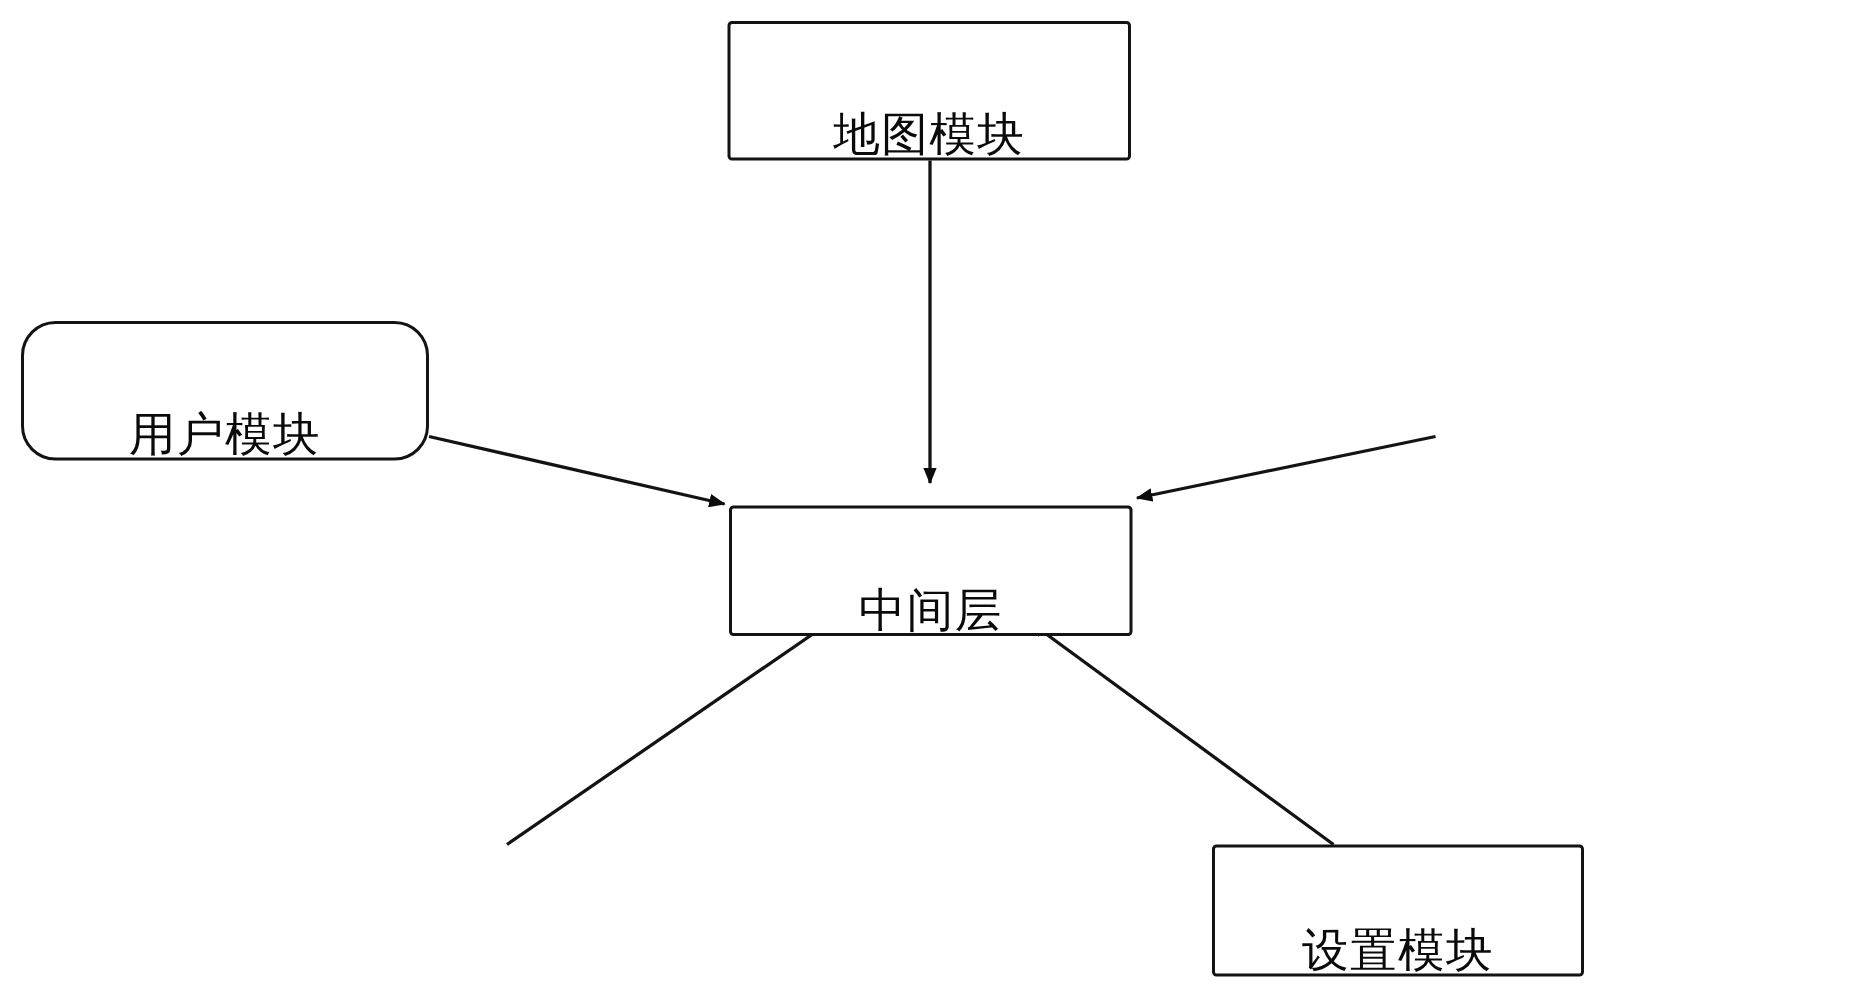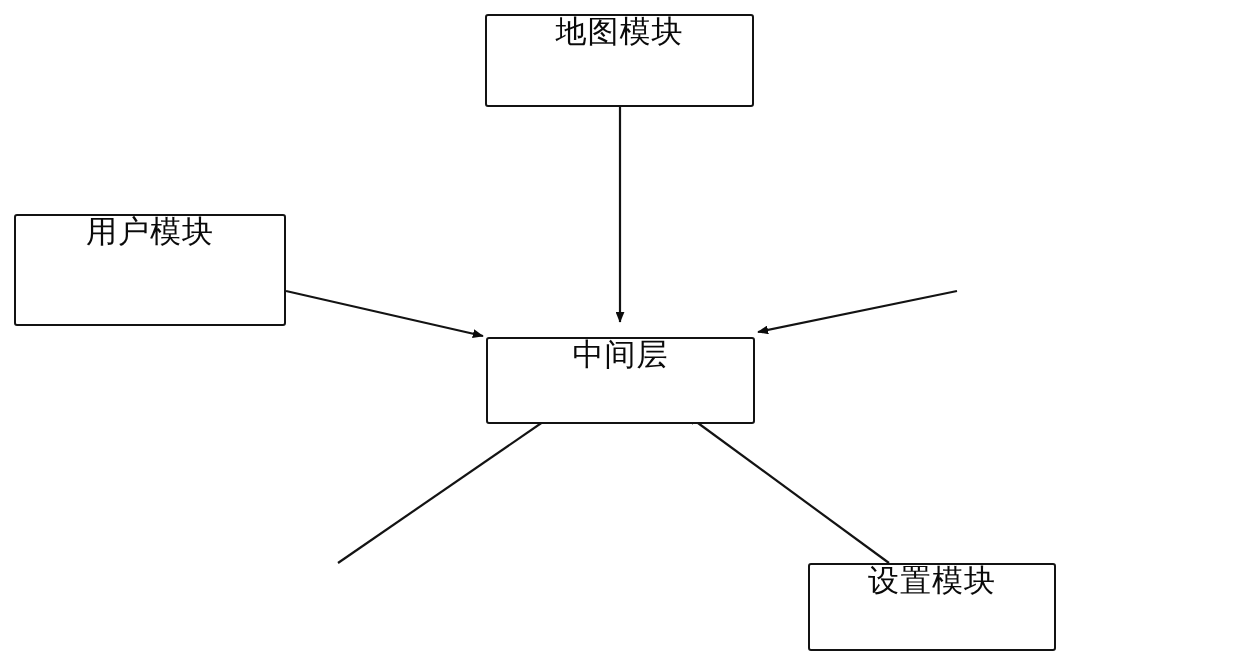--- a/index.html
+++ b/index.html
@@ -22,21 +22,21 @@
     width: 1240px;
     height: 668px;
   }
   .node {
     position: absolute;
     box-sizing: border-box;
     background: #ffffff;
     border: 2px solid #131313;
     border-radius: 3px;
     display: flex;
-    align-items: flex-start;
+    align-items: flex-end;
     justify-content: center;
     z-index: 2;
     font-family: Liberation Serif, serif;
   }
   .node-label {
     font-size: 31px;
     line-height: 1;
     color: #0a0a0a;
     letter-spacing: 1px;
     white-space: nowrap;
@@ -61,21 +61,21 @@
         <line x1="957" y1="291" x2="758" y2="332" stroke="#131313" stroke-width="2.2" marker-end="url(#arrowhead)"></line>
         <line x1="338" y1="563" x2="553" y2="415" stroke="#131313" stroke-width="2.2" marker-end="url(#arrowhead)"></line>
         <line x1="889" y1="563" x2="687" y2="415" stroke="#131313" stroke-width="2.2" marker-end="url(#arrowhead)"></line>
       </g>
   </svg>
 
   <div class="node node-map" style="left: 485px; top: 14px; width: 269px; height: 93px; border-color: rgb(19, 19, 19);">
     <span class="node-label">地图模块</span>
   </div>
 
-  <div class="node node-user" style="left: 14px; top: 214px; width: 272px; height: 112px; border-color: rgb(19, 19, 19);">
+  <div class="node node-user" style="left: 14px; top: 214px; width: 272px; height: 93px; border-color: rgb(19, 19, 19); border-radius: 23px;">
     <span class="node-label">用户模块</span>
   </div>
 
 
   <div class="node node-center" style="left: 486px; top: 337px; width: 269px; height: 87px; border-color: rgb(19, 19, 19);">
     <span class="node-label">中间层</span>
   </div>
 
 
   <div class="node node-settings" style="left: 808px; top: 563px; width: 248px; height: 88px; border-color: rgb(19, 19, 19);">

